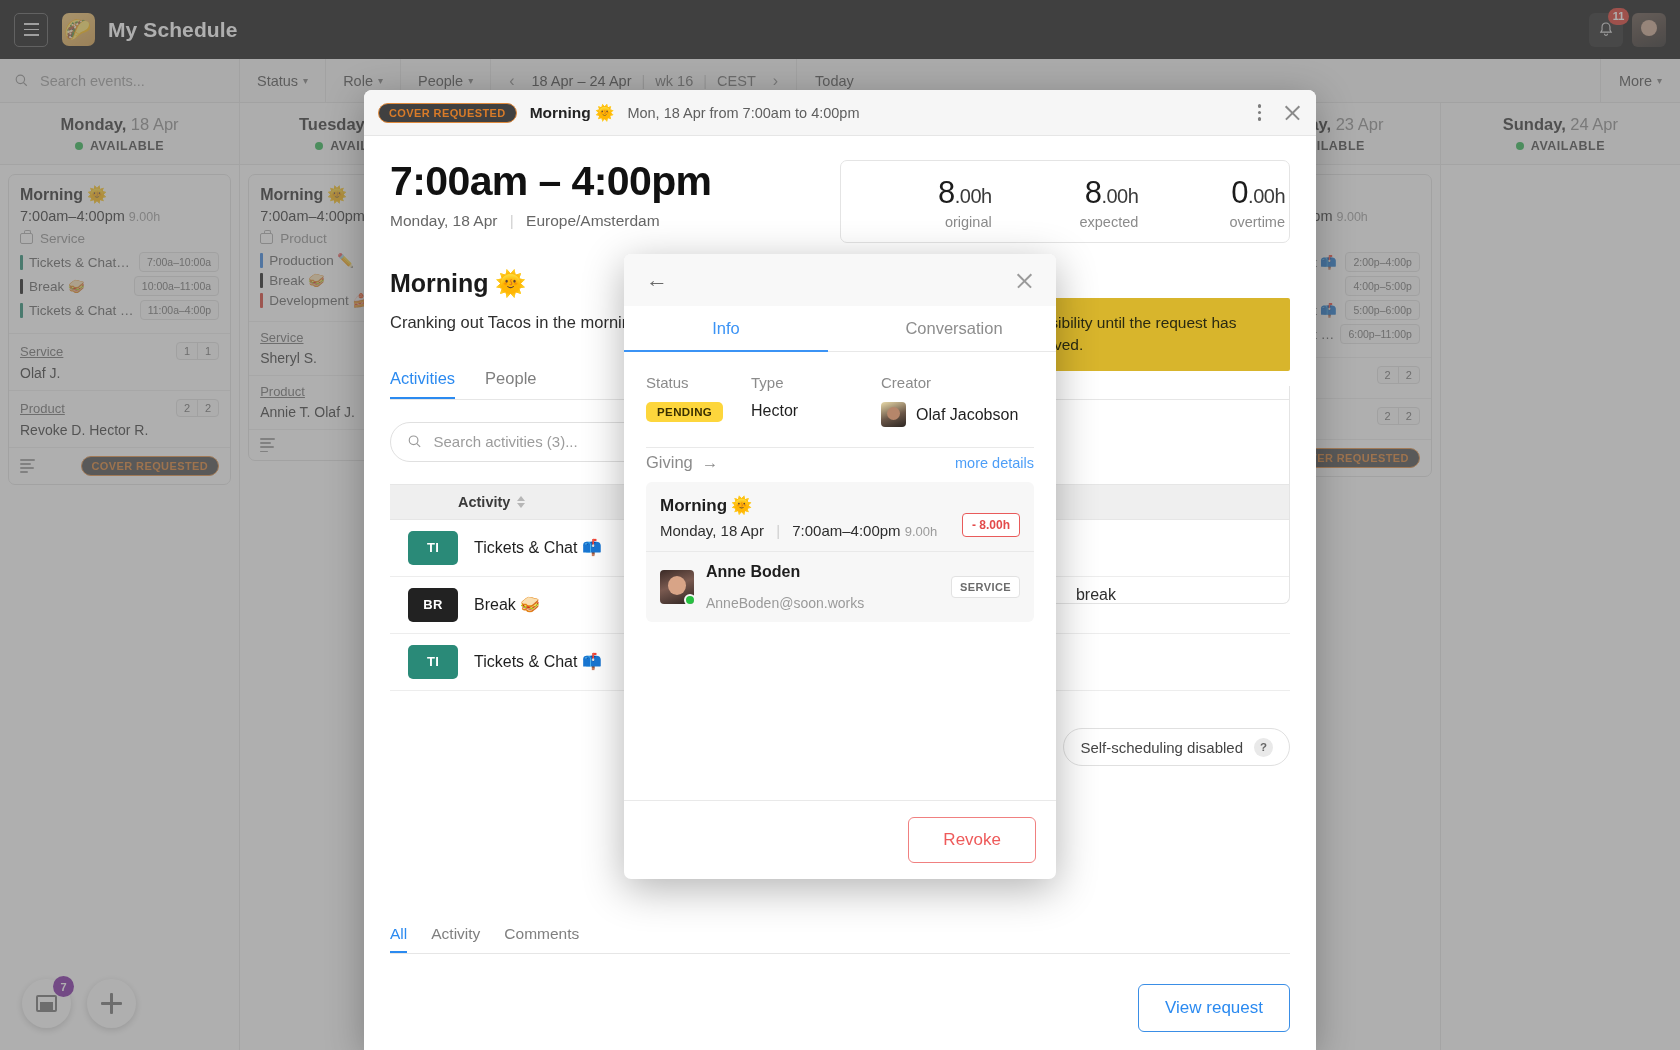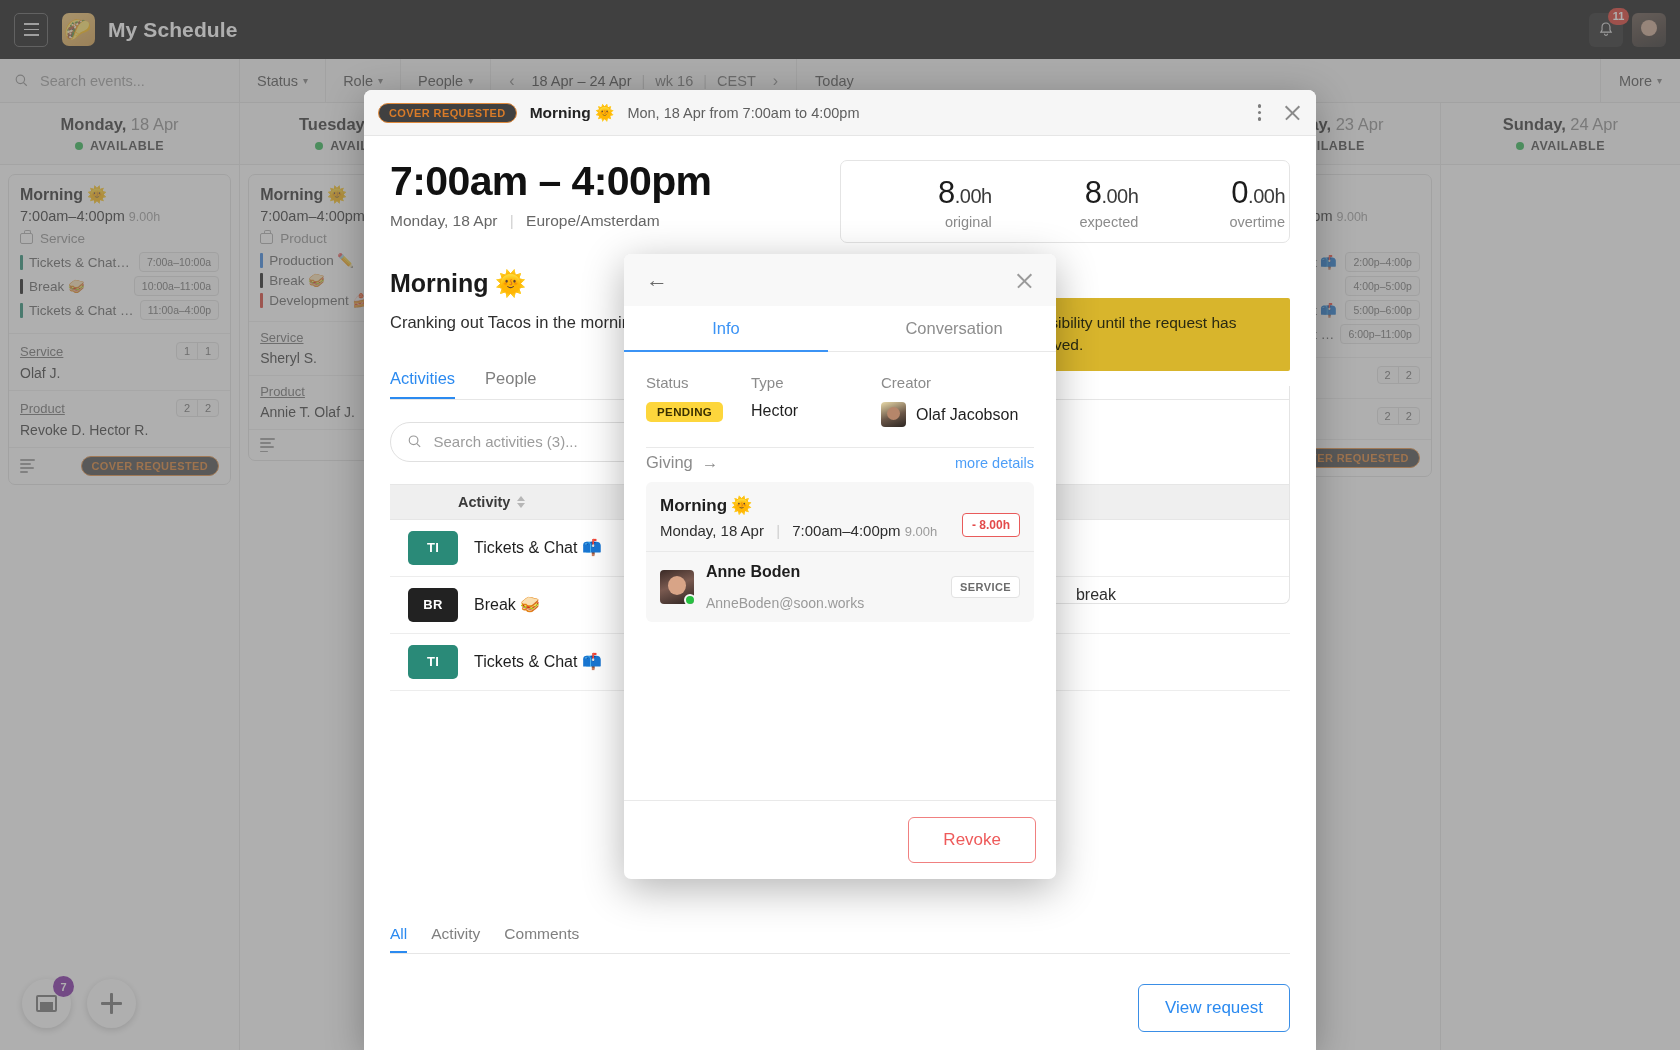--- a/index.html
+++ b/index.html
@@ -691,20 +691,24 @@
       </div>
 
       <div class="search-act">
         <svg width="17" height="17" viewBox="0 0 20 20">
           <circle cx="8.5" cy="8.5" r="5.6" fill="none" stroke="#9a9a9a" stroke-width="1.5"></circle>
           <line x1="12.7" y1="12.7" x2="17" y2="17" stroke="#9a9a9a" stroke-width="1.5"></line>
         </svg>
         <input type="text" placeholder="Search activities (3)..." style="">
       </div>
 
+      <div class="selfsched">
+        <span>Self-scheduling disabled</span>
+        <span class="qmark">?</span>
+      </div>
 
       <div class="act-table">
         <div class="act-thead">
           <div style="width:50px"></div>
           <div class="act-th">
             <span>Activity</span>
             <span class="sortarrows">
                 <i></i>
                 <i></i>
               </span>

